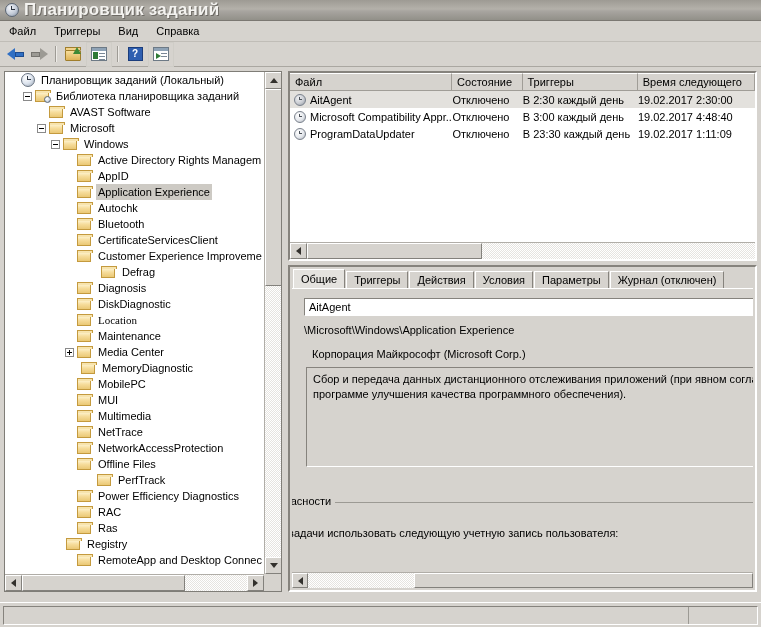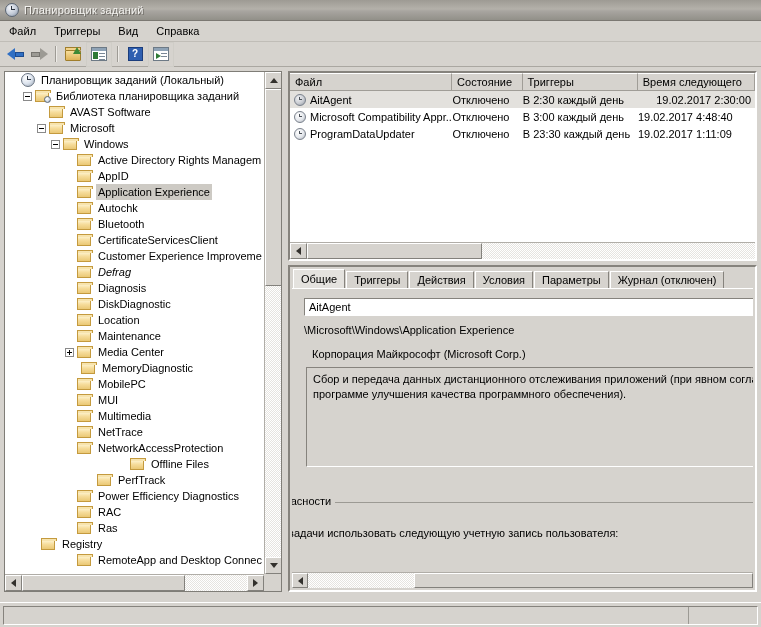--- a/index.html
+++ b/index.html
@@ -37,21 +37,21 @@
   }
   .title-icon::before {
     content: ""; position: absolute; left: 5px; top: 2px;
     width: 1px; height: 4px; background: #2c3541;
   }
   .title-icon::after {
     content: ""; position: absolute; left: 5px; top: 5px;
     width: 4px; height: 1px; background: #2c3541;
   }
   .title-text {
-    font-size: 11px; font-weight: normal; color: #f3f2ef;
+    font-size: 17px; font-weight: bold; color: #f3f2ef;
     text-shadow: 1px 1px 0 #6d6a64;
     letter-spacing: 0.2px;
   }
 
   
   .menubar {
     position: absolute; left: 0; top: 21px; width: 761px; height: 21px;
     background: #d6d3ce;
     display: flex; align-items: center;
     border-bottom: 1px solid #c0bdb7;
@@ -490,21 +490,21 @@
             <span class="tlabel">CertificateServicesClient</span>
           </div>
           <div class="tnode" style="padding-left: 60px;">
             <div class="exp none"></div>
             <div class="folder">
               <div class="body"></div>
               <div class="tab"></div>
             </div>
             <span class="tlabel">Customer Experience Improveme</span>
           </div>
-          <div class="tnode" style="padding-left: 60px; font-style: italic;">
+          <div class="tnode" style="padding-left: 84px;">
             <div class="exp none"></div>
             <div class="folder">
               <div class="body"></div>
               <div class="tab"></div>
             </div>
             <span class="tlabel">Defrag</span>
           </div>
           <div class="tnode" style="padding-left: 60px;">
             <div class="exp none"></div>
             <div class="folder">
@@ -514,21 +514,21 @@
             <span class="tlabel">Diagnosis</span>
           </div>
           <div class="tnode" style="padding-left: 60px;">
             <div class="exp none"></div>
             <div class="folder">
               <div class="body"></div>
               <div class="tab"></div>
             </div>
             <span class="tlabel">DiskDiagnostic</span>
           </div>
-          <div class="tnode" style="padding-left: 60px;">
+          <div class="tnode" style="padding-left: 60px; font-family: Liberation Serif, serif;">
             <div class="exp none"></div>
             <div class="folder">
               <div class="body"></div>
               <div class="tab"></div>
             </div>
             <span class="tlabel">Location</span>
           </div>
           <div class="tnode" style="padding-left: 60px;">
             <div class="exp none"></div>
             <div class="folder">
@@ -586,21 +586,21 @@
             <span class="tlabel">NetTrace</span>
           </div>
           <div class="tnode" style="padding-left: 60px;">
             <div class="exp none"></div>
             <div class="folder">
               <div class="body"></div>
               <div class="tab"></div>
             </div>
             <span class="tlabel">NetworkAccessProtection</span>
           </div>
-          <div class="tnode" style="padding-left: 60px; justify-content: center;">
+          <div class="tnode" style="padding-left: 60px;">
             <div class="exp none"></div>
             <div class="folder">
               <div class="body"></div>
               <div class="tab"></div>
             </div>
             <span class="tlabel">Offline Files</span>
           </div>
           <div class="tnode" style="padding-left: 80px;">
             <div class="exp none"></div>
             <div class="folder">
@@ -626,21 +626,21 @@
             <span class="tlabel">RAC</span>
           </div>
           <div class="tnode" style="padding-left: 60px;">
             <div class="exp none"></div>
             <div class="folder">
               <div class="body"></div>
               <div class="tab"></div>
             </div>
             <span class="tlabel">Ras</span>
           </div>
-          <div class="tnode" style="padding-left: 24px;">
+          <div class="tnode" style="padding-left: 49px;">
             <div class="exp none"></div>
             <div class="folder">
               <div class="body"></div>
               <div class="tab"></div>
             </div>
             <span class="tlabel">Registry</span>
           </div>
           <div class="tnode" style="padding-left: 60px;">
             <div class="exp none"></div>
             <div class="folder">
@@ -683,21 +683,21 @@
             <div class="col" style="width: 72px;">Состояние</div>
             <div class="col" style="width: 118px;">Триггеры</div>
             <div class="col" style="width: 120px;">Время следующего </div>
           </div>
         <div class="rows" id="task-rows">
             <div class="row sel">
               <div class="clock-ico dark"></div>
               <div class="cell" style="width: 146px;">AitAgent</div>
               <div class="cell" style="width: 72px;">Отключено</div>
               <div class="cell" style="width: 118px;">В 2:30 каждый день</div>
-              <div class="cell" style="width: 120px; text-align: right;">19.02.2017 2:30:00</div>
+              <div class="cell" style="width: 120px;">19.02.2017 2:30:00</div>
             </div>
             <div class="row">
               <div class="clock-ico"></div>
               <div class="cell" style="width: 146px;">Microsoft Compatibility Appr...</div>
               <div class="cell" style="width: 72px;">Отключено</div>
               <div class="cell" style="width: 118px;">В 3:00 каждый день</div>
               <div class="cell" style="width: 120px;">19.02.2017 4:48:40</div>
             </div>
             <div class="row">
               <div class="clock-ico"></div>

